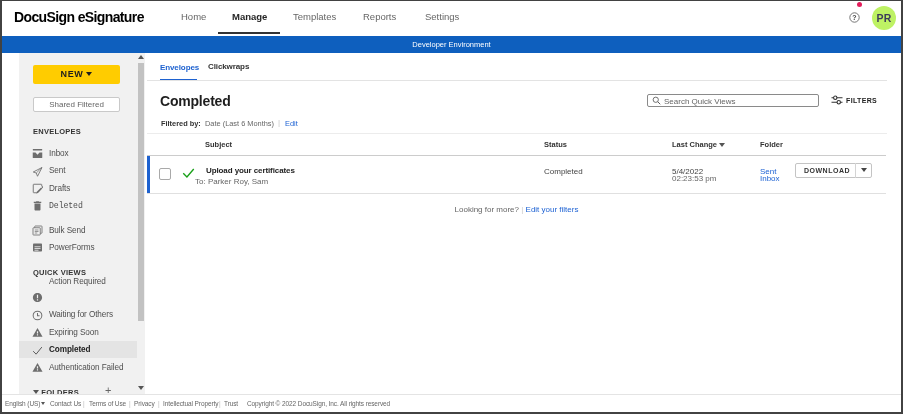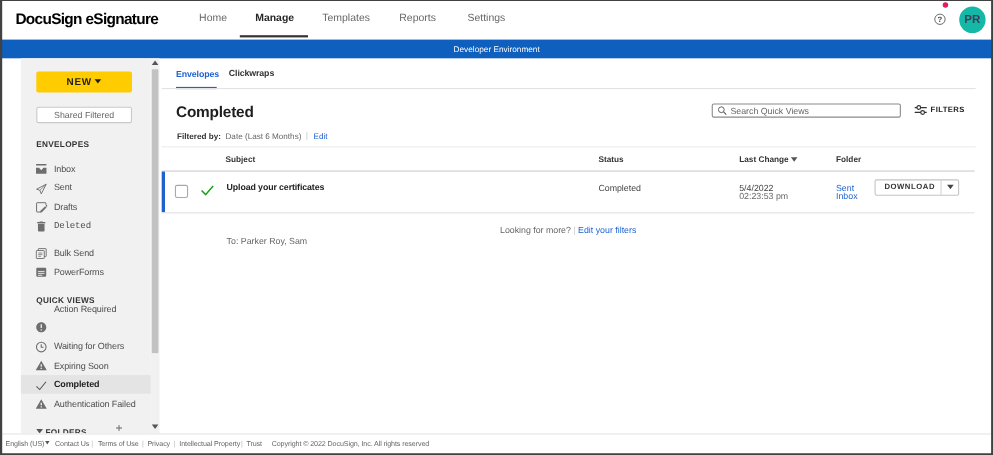--- a/index.html
+++ b/index.html
@@ -56,21 +56,21 @@
 <div class="abs nav" style="left:363px;">Reports</div>
 <div class="abs nav" style="left:425px;">Settings</div>
 <div class="abs" id="manage-ul"></div>
 
 <svg class="abs" style="left:849px;top:12px;" width="11" height="11" viewBox="0 0 11 11">
  <circle cx="5.5" cy="5.5" r="4.7" fill="none" stroke="#666" stroke-width="0.9"></circle>
  <text x="5.5" y="8" font-size="7" text-anchor="middle" fill="#444" font-family="Liberation Sans, sans-serif" font-weight="bold">?</text>
 </svg>
 <div class="abs" style="left:857px;top:2px;width:5px;height:5px;border-radius:50%;background:#e31c5a;"></div>
 
-<div class="abs" style="left:872px;top:6px;width:24px;height:24px;border-radius:50%;background:#14b8a6;color:#3c3c59;font-size:10.5px;font-weight:bold;text-align:center;line-height:24px;letter-spacing:0.2px;">PR</div>
+<div class="abs" style="left:872px;top:6px;width:24px;height:24px;border-radius:50%;background:#bef264;color:#3c3c59;font-size:10.5px;font-weight:bold;text-align:center;line-height:24px;letter-spacing:0.2px;">PR</div>
 
 <div class="abs" id="bluebar">Developer Environment</div>
 
 <div class="abs" id="sidebar"></div>
 <div class="abs" id="sb-scroll"></div>
 <div class="abs" id="sb-thumb"></div>
 <div class="abs" style="left:138px;top:55px;width:0;height:0;border-left:3px solid transparent;border-right:3px solid transparent;border-bottom:4px solid #555;"></div>
 <div class="abs" style="left:138px;top:386px;width:0;height:0;border-left:3px solid transparent;border-right:3px solid transparent;border-top:4px solid #555;"></div>
 <div class="abs" id="hl"></div>
 <div class="abs" id="newbtn">NEW <span class="caret"></span></div>
@@ -166,21 +166,21 @@
 <div class="abs" style="left:719px;top:143px;width:0;height:0;border-left:3px solid transparent;border-right:3px solid transparent;border-top:4px solid #555;"></div>
 <div class="abs th" style="left:760px;">Folder</div>
 <div class="abs" id="thline"></div>
 
 <div class="abs" id="rowbar"></div>
 <div class="abs" id="checkbox"></div>
 <svg class="abs" style="left:182px;top:167.5px;" width="13" height="10.5" viewBox="0 0 24 20">
     <path fill="none" stroke="#18a018" stroke-width="2.6" d="M2 10l7 7L22 2"></path>
   </svg>
 <div class="abs" style="left:206px;top:165.5px;font-size:8px;font-weight:bold;color:#222;letter-spacing:-0.1px;">Upload your certificates</div>
-<div class="abs gray" style="left:206px;top:176.5px;font-size:8px;margin-top:38px;">To: Parker Roy, Sam</div>
+<div class="abs gray" style="left:195px;top:176.5px;font-size:8px;">To: Parker Roy, Sam</div>
 <div class="abs" style="left:544px;top:166.5px;font-size:8px;color:#444;">Completed</div>
 <div class="abs" style="left:672px;top:166.5px;font-size:8px;color:#444;">5/4/2022</div>
 <div class="abs gray" style="left:672px;top:174px;font-size:8px;">02:23:53 pm</div>
 <div class="abs blue" style="left:760px;top:166.5px;font-size:8px;">Sent</div>
 <div class="abs blue" style="left:760px;top:174px;font-size:8px;">Inbox</div>
 <div class="abs" id="dlgroup"></div>
 <div class="abs" id="dlsep"></div>
 <div class="abs" style="left:804px;top:167px;font-size:7px;font-weight:bold;color:#333;letter-spacing:0.5px;">DOWNLOAD</div>
 <div class="abs" style="left:861px;top:168px;width:0;height:0;border-left:3.5px solid transparent;border-right:3.5px solid transparent;border-top:4.5px solid #444;"></div>
 <div class="abs" id="rowline"></div>

